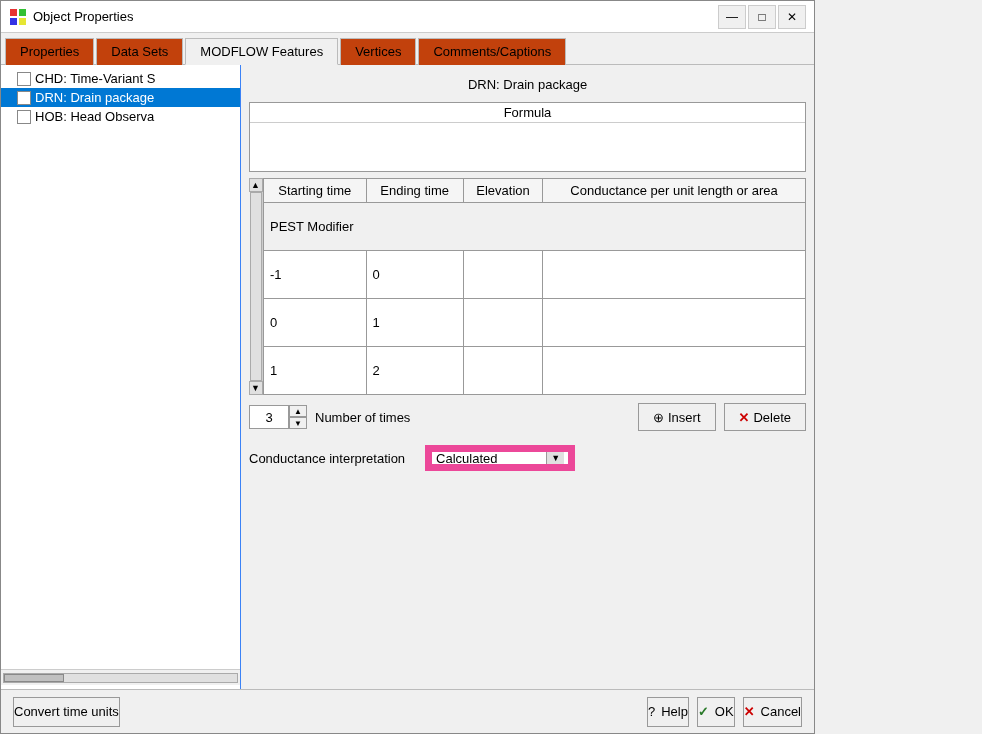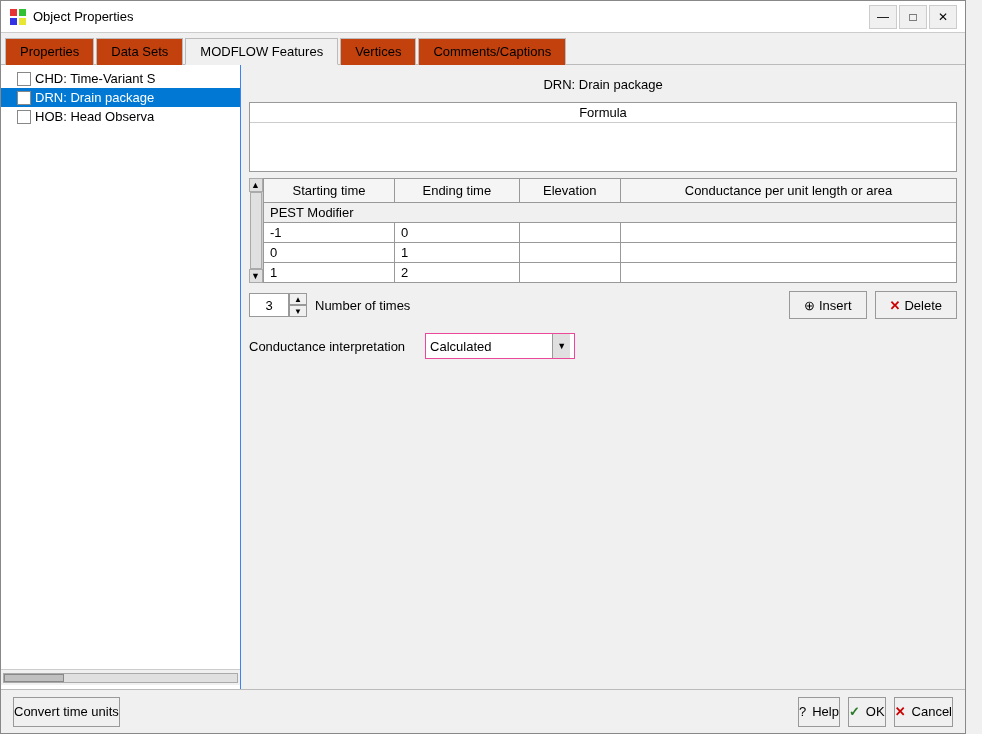--- a/index.html
+++ b/index.html
@@ -5,21 +5,21 @@
     * { box-sizing: border-box; margin: 0; padding: 0; }
     body {
       font-family: 'Segoe UI', Tahoma, Geneva, Verdana, sans-serif;
       font-size: 13px;
       background: #f0f0f0;
       width: 982px;
       height: 734px;
       overflow: hidden;
     }
     .window {
-      width: 966px;
+      width: 815px;
       height: 734px;
       background: #f0f0f0;
       border: 1px solid #888;
       display: flex;
       flex-direction: column;
     }
     .title-bar {
       background: #fff;
       border-bottom: 1px solid #ccc;
       padding: 4px 8px;
@@ -192,21 +192,21 @@
     th {
       border: 1px solid #999;
       padding: 4px 6px;
       text-align: center;
       background: #f5f5f5;
       font-weight: normal;
       vertical-align: middle;
     }
     td {
       border: 1px solid #999;
-      padding: 2px 6px;
+      padding: 16px 6px;
       background: white;
     }
     .pest-row td {
       background: #f0f0f0;
       font-weight: normal;
     }
     .controls-row {
       display: flex;
       align-items: center;
       padding: 8px 0;
@@ -255,21 +255,21 @@
       display: flex;
       align-items: center;
       gap: 20px;
       padding: 6px 0;
     }
     .conductance-label {
       font-size: 13px;
     }
     .select-box {
       height: 26px;
-      border: 1px solid #ec4899;
+      border: 7px solid #ec4899;
       background: white;
       padding: 0 4px;
       font-size: 13px;
       display: flex;
       align-items: center;
       min-width: 150px;
       position: relative;
       cursor: pointer;
     }
     .select-box-text {

